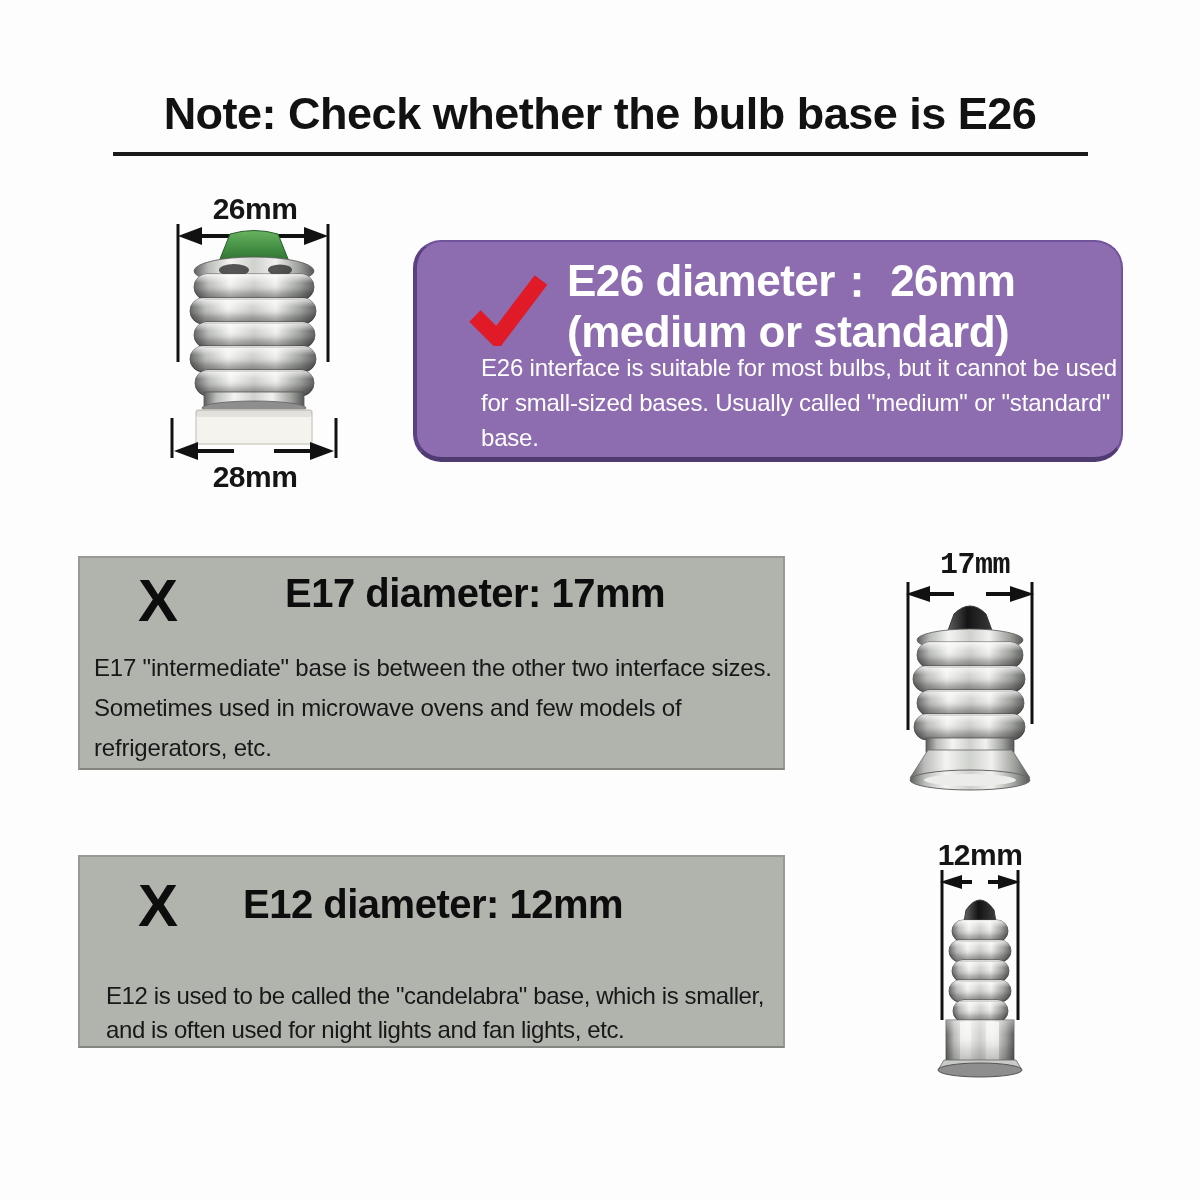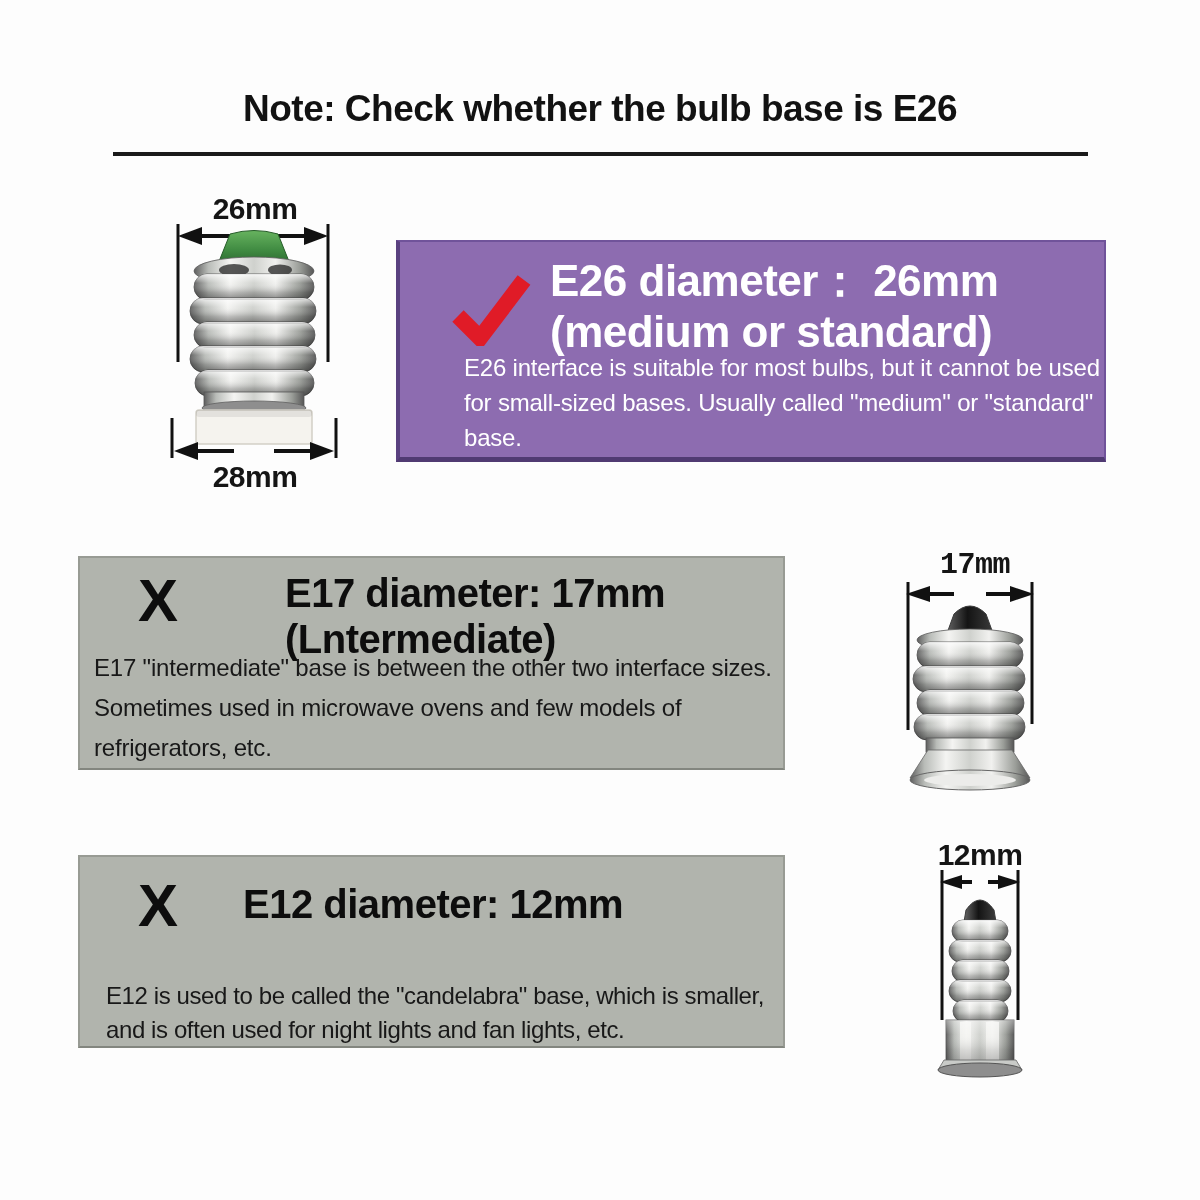--- a/index.html
+++ b/index.html
@@ -3,21 +3,21 @@
 <meta charset="utf-8">
 <style>
   html,body{margin:0;padding:0;background:#ffffff;}
   .canvas{
     position:relative;width:1200px;height:1200px;background:#fdfdfd;overflow:hidden;
     font-family:"Liberation Sans",sans-serif;
   }
   
   .page-title{
     position:absolute;left:0;top:88px;width:1200px;margin:0;
-    text-align:center;font-size:37px;font-weight:bold;color:#121212;letter-spacing:-0.5px;
+    text-align:center;font-size:45px;font-weight:bold;color:#121212;letter-spacing:-0.5px;
   }
   .title-underline{
     position:absolute;left:113px;top:152px;width:975px;height:4px;background:#1a1a1a;
   }
   
   .fig{position:absolute;}
   .dim-label{
     position:absolute;left:0;width:100%;text-align:center;
     font-size:30px;font-weight:bold;color:#151515;letter-spacing:-0.5px;
   }
@@ -28,23 +28,23 @@
   .fig-e26 .bottom{top:268px;}
   .fig-e17{left:888px;top:548px;width:174px;height:262px;}
   .fig-e17 svg{top:32px;}
   .fig-e17 .top{top:0;font-family:Liberation Mono, monospace;}
   .fig-e12{left:908px;top:838px;width:144px;height:240px;}
   .fig-e12 svg{top:30px;}
   .fig-e12 .top{top:0;}
   
   .panel{position:absolute;box-sizing:border-box;}
   .panel-purple{
-    left:396px;top:240px;width:710px;height:222px;background:#8d6cb0;
+    left:413px;top:240px;width:710px;height:222px;background:#8d6cb0;
     border-left:4px solid #5a4180;border-bottom:5px solid #503a72;
-    border-top:2px solid #70539a;border-right:2px solid #70539a;
+    border-top:2px solid #70539a;border-right:2px solid #70539a;border-radius:28px;
   }
   .panel-gray{
     left:78px;top:556px;width:707px;height:214px;background:#b1b4ad;
     border:2px solid #989b94;border-bottom-color:#83867f;
   }
   .panel-gray.pos-e12{top:855px;height:193px;}
   .check-icon{position:absolute;left:48px;top:32px;}
   .xmark{
     position:absolute;left:58px;top:8px;font-size:60px;font-weight:900;color:#0d0d0d;
     font-family:"Liberation Sans",sans-serif;
@@ -154,21 +154,20 @@
       <div>E26 diameter：  26mm</div>
       <div>(medium or standard)</div>
     </div>
     <p class="panel-body">E26 interface is suitable for most bulbs, but it cannot be used for small-sized bases. Usually called "medium" or "standard" base.</p>
   </div>
 
   <div class="panel panel-gray pos-e17">
     <div class="xmark">X</div>
     <div class="panel-head">
       <div>E17 diameter: 17mm</div>
-      <div>(Lntermediate)</div>
     </div>
     <p class="panel-body">E17 "intermediate"  base is between the other two interface sizes. Sometimes used in microwave ovens and few models of refrigerators, etc.</p>
   </div>
 
   <div class="fig fig-e17">
     <div class="dim-label top">17mm</div>
     <svg width="174" height="230" viewBox="0 0 174 230">
       <line x1="20" y1="2" x2="20" y2="150" stroke="#111" stroke-width="3"></line>
       <line x1="144" y1="2" x2="144" y2="144" stroke="#111" stroke-width="3"></line>
       <polygon points="18,14 42,6 42,22" fill="#111"></polygon>

